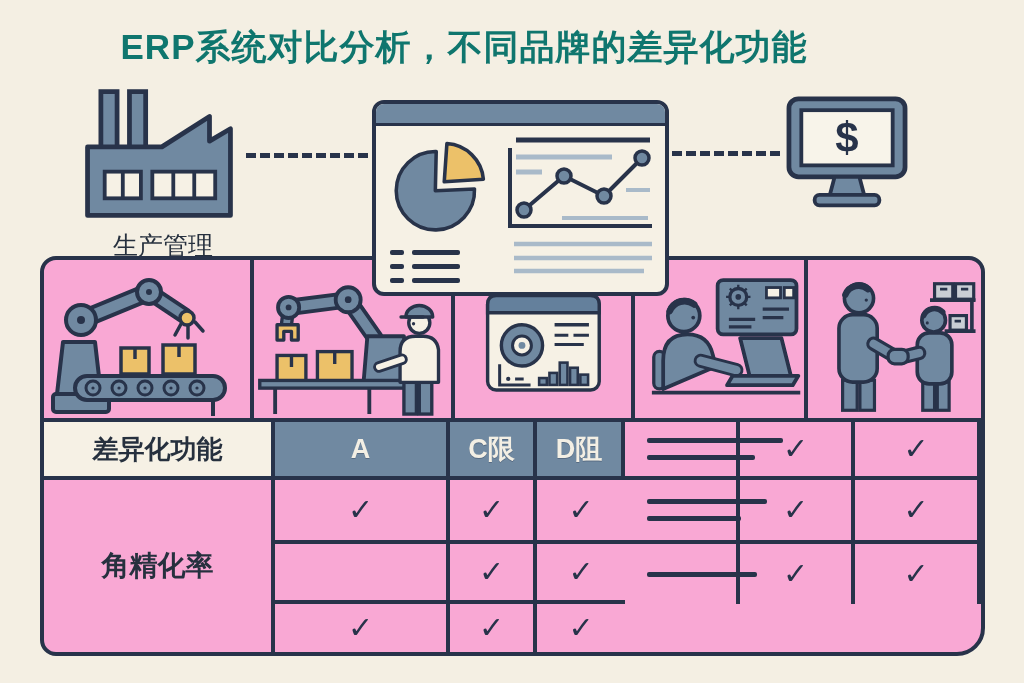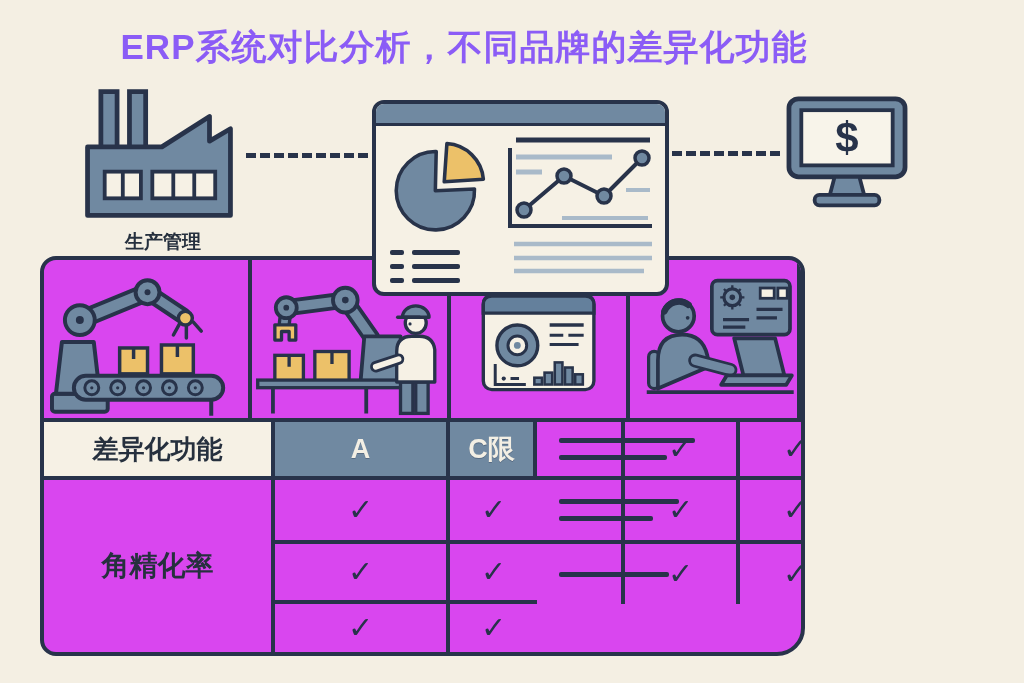--- a/index.html
+++ b/index.html
@@ -4,25 +4,25 @@
 <style>
   html,body{margin:0;padding:0;}
   body{
     width:1024px;height:683px;position:relative;overflow:hidden;
     background:#f4efe3;
     font-family:"Liberation Sans","DejaVu Sans",sans-serif;
     color:#28334a;
   }
   .title{
     position:absolute;top:24px;left:0;width:928px;text-align:center;
-    font-size:35px;font-weight:800;letter-spacing:1px;color:#8b5cf6;
+    font-size:35px;font-weight:800;letter-spacing:1px;color:#0f766e;
   }
   
   .top-item{position:absolute;text-align:center;}
-  .top-label{font-size:19px;font-weight:700;color:#26303e;margin-top:4px;}
+  .top-label{font-size:25px;font-weight:400;color:#26303e;margin-top:4px;}
   .factory-wrap{left:78px;top:84px;width:170px;}
   .monitor-wrap{left:782px;top:94px;width:136px;}
   .connector{position:absolute;height:0;border-top:5px dashed #28334a;}
   .conn-left{left:246px;top:153px;width:122px;}
   .conn-right{left:672px;top:151px;width:108px;}
 
   
   .dash-card{
     position:absolute;left:372px;top:100px;width:297px;height:196px;
     background:#f6f1e5;border:4px solid #28334a;border-radius:12px;
@@ -33,23 +33,23 @@
   .dash-left{width:43%;display:flex;flex-direction:column;align-items:center;justify-content:flex-start;padding-top:6px;}
   .mini-list{width:78%;margin-top:4px;}
   .mini-list .row{display:flex;align-items:center;gap:8px;margin:9px 0;}
   .dash-dash{height:5px;background:#28334a;border-radius:2px;}
   .dash-dash.s{width:14px;}
   .dash-dash.l{width:48px;}
   .dash-right{flex:1;padding:6px 6px 0 0;}
 
   
   .table{
-    position:absolute;left:40px;top:256px;width:765px;height:400px;
+    position:absolute;left:40px;top:256px;width:945px;height:400px;
     border:4px solid #28334a;border-radius:16px 16px 28px 16px;
-    box-sizing:border-box;background:#d946ef;overflow:hidden;z-index:1;
+    box-sizing:border-box;background:#f9a8d4;overflow:hidden;z-index:1;
   }
   .illus-row{display:flex;height:162px;border-bottom:4px solid #28334a;box-sizing:border-box;}
   .illus-cell{border-right:4px solid #28334a;box-sizing:border-box;display:flex;align-items:flex-end;justify-content:center;overflow:hidden;}
   .illus-cell:last-child{border-right:none;}
   .ic1{width:210px;} .ic2{width:201px;} .ic3{width:180px;} .ic4{width:173px;} .ic5{flex:1;}
 
   .lower-grid{
     display:grid;height:230px;
     grid-template-columns:231px 175px 87px 88px 115px 115px 1fr;
     grid-template-rows:58px 64px 60px 1fr;
@@ -291,20 +291,21 @@
         <rect x="88" y="84" width="22" height="16" rx="7" fill="#7089a1" stroke="#28334a" stroke-width="3.5"></rect>
       </svg>
     </div>
   </div>
 
   <div class="lower-grid">
 
     <div class="cell hdr-plain">差异化功能</div>
     <div class="cell hdr-brand">A</div>
     <div class="cell hdr-brand">C限</div>
+    <div class="cell hdr-brand">D阻</div>
 
     <div class="cell feature-merged">角精化率</div>
 
     <div class="cell brand-lines">
       <div class="ph-line" style="width:136px"></div>
         <div class="ph-line" style="width:108px"></div>
     </div>
     <div class="cell check">✓</div>
     <div class="cell check">✓</div>
     <div class="cell check">✓</div>

